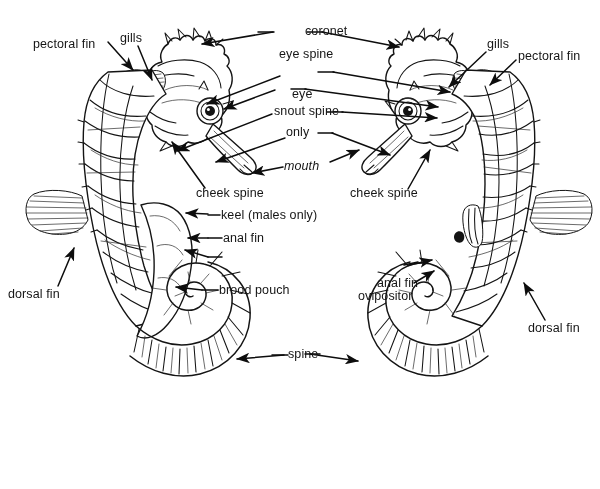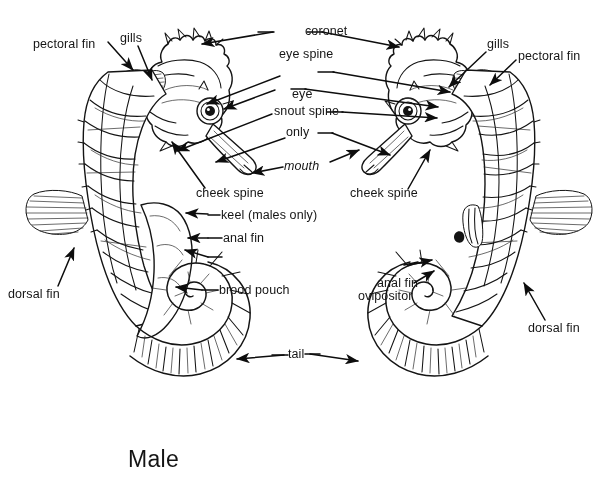--- a/index.html
+++ b/index.html
@@ -535,17 +535,16 @@
   <div class="label" style="left:221px; top:209px;">keel (males only)</div>
   <div class="label" style="left:223px; top:232px;">anal fin</div>
   <div class="label" style="left:219px; top:284px;">brood pouch</div>
 
   <div class="label" style="left:358px; top:259px;margin-top:31px;">ovipositor</div>
   <div class="label" style="left:377px; top:277px;">anal fin</div>
 
   <div class="label" style="left:8px;   top:288px;">dorsal fin</div>
   <div class="label" style="left:528px; top:322px;">dorsal fin</div>
 
-  <div class="label" style="left:288px; top:348px;">tail</div>
-
-  <div class="sex-label" style="left:128px; top:448px;">Male</div>
+  <div class="label" style="left:288px; top:348px;">spine</div>
+
 
 </div>
 
 </body></html>

